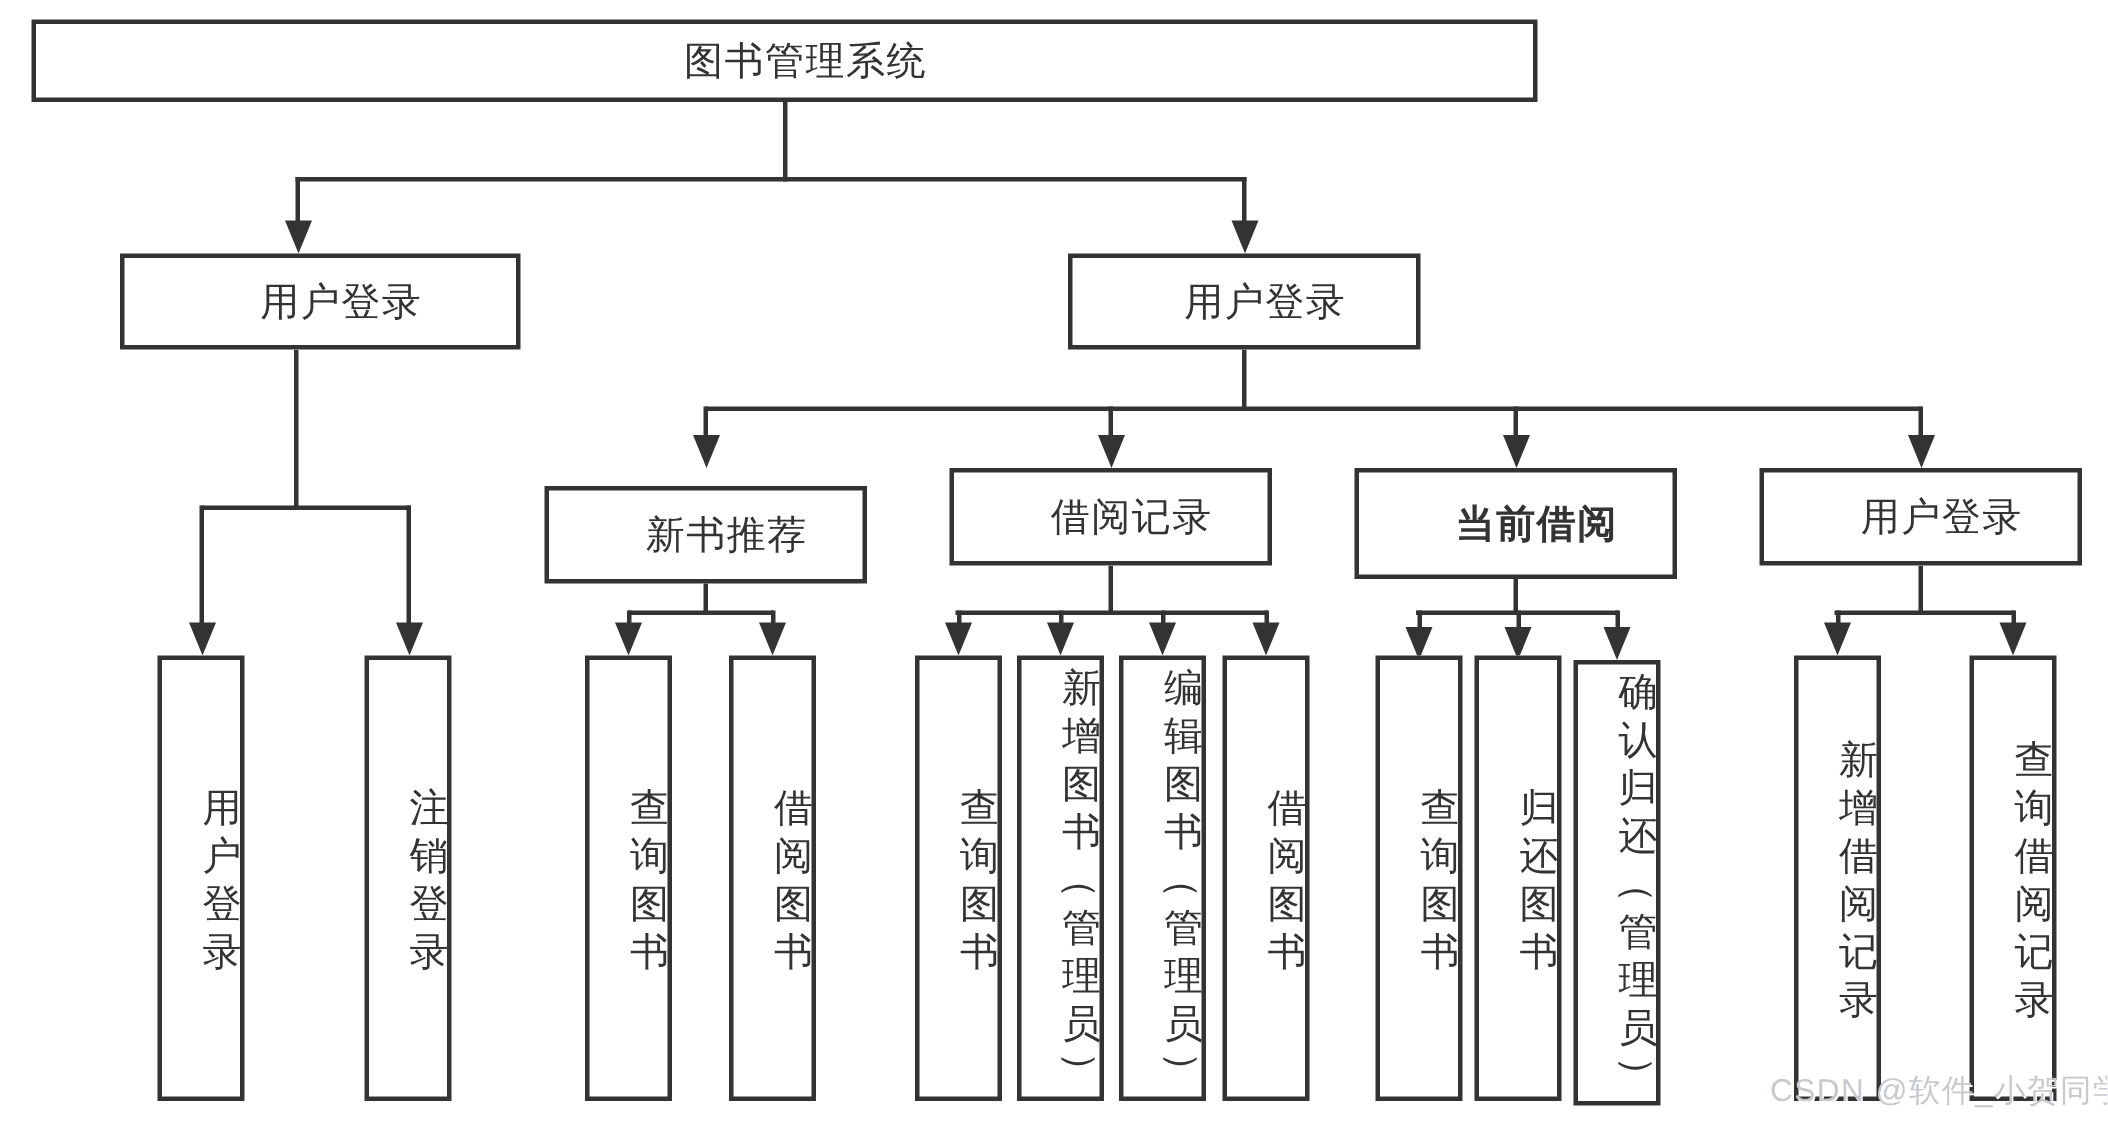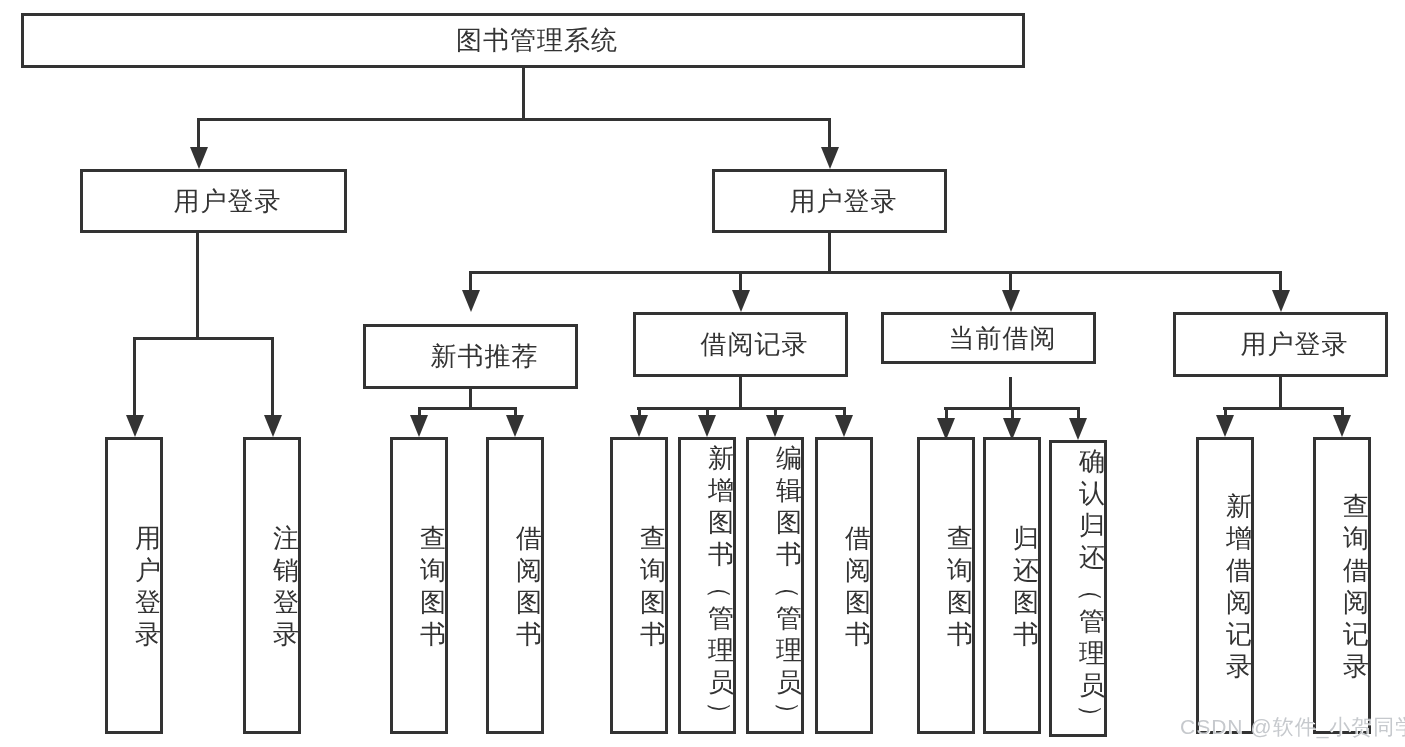--- a/index.html
+++ b/index.html
@@ -90,21 +90,21 @@
   <div class="node h" style="left:712px; top:169px; width:235px; height:64px;">
     <span class="lbl">用户登录</span>
   </div>
 
   <div class="node h" style="left:363px; top:324px; width:215px; height:65px;">
     <span class="lbl">新书推荐</span>
   </div>
   <div class="node h" style="left:633px; top:312px; width:215px; height:65px;">
     <span class="lbl">借阅记录</span>
   </div>
-  <div class="node h" style="left:881px; top:312px; width:215px; height:52px;">
+  <div class="node h" style="left:903px; top:312px; width:215px; height:74px;font-weight:bold;">
     <span class="lbl">当前借阅</span>
   </div>
   <div class="node h" style="left:1173px; top:312px; width:215px; height:65px;">
     <span class="lbl">用户登录</span>
   </div>
 
   <div class="node v" style="left:105px; top:437px;">
     <span class="vtext">
         <span>用</span>
         <span>户</span>

